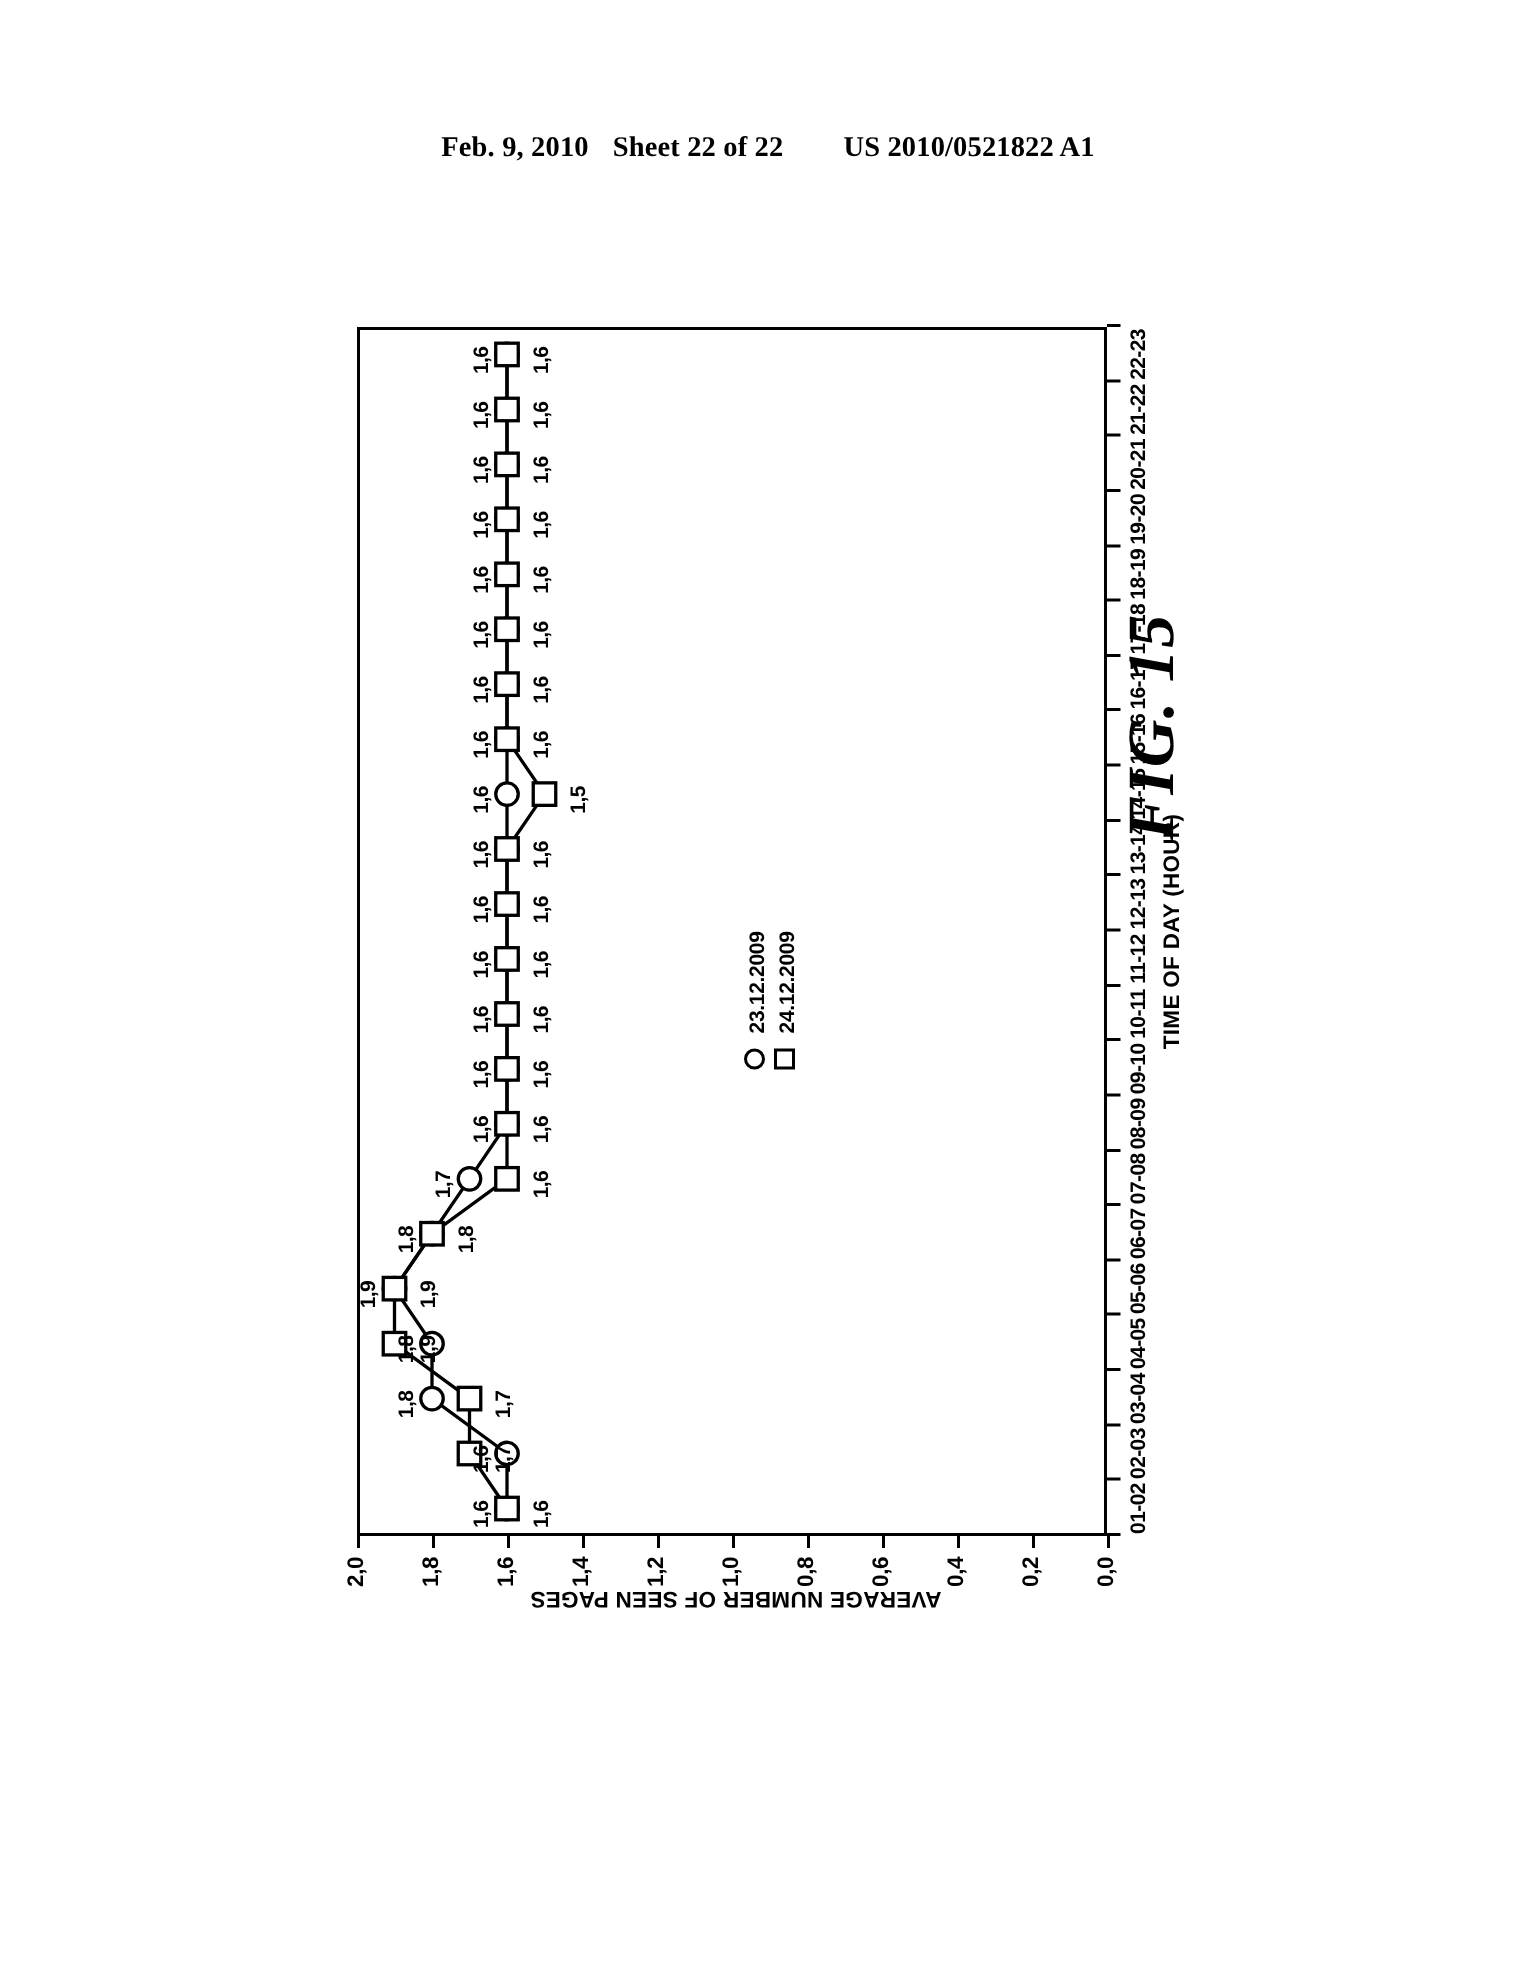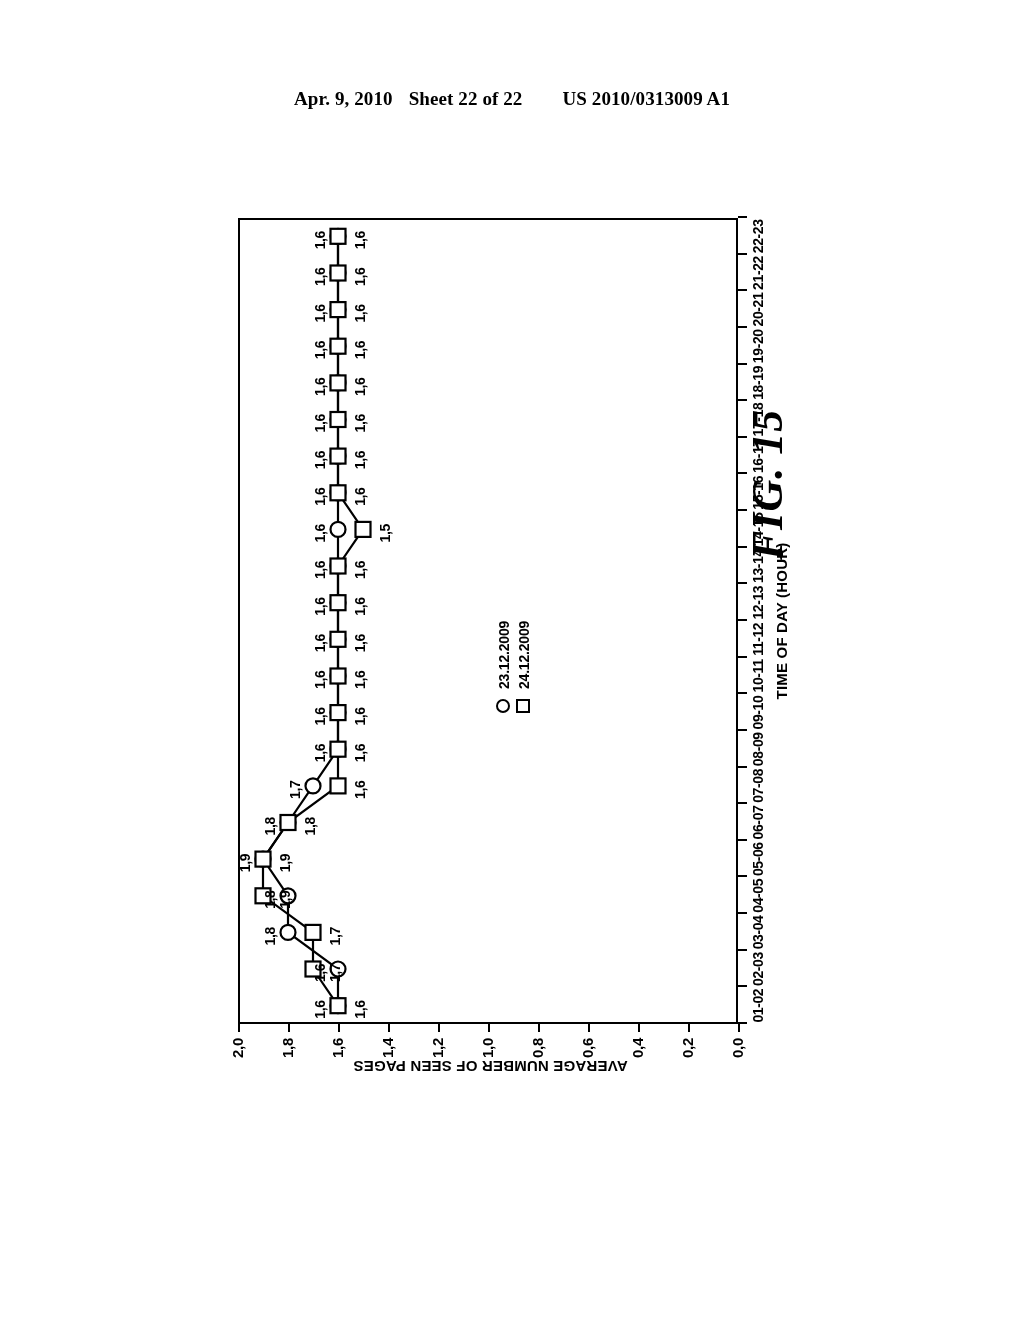--- a/index.html
+++ b/index.html
@@ -213,23 +213,23 @@
     top: 560px;
     transform: rotate(-90deg);
     transform-origin: 0 0;
     white-space: nowrap;
   }
 </style>
 </head>
 <body>
 
 <div id="patent-header">
-  <span class="hdr-date">Apr. 9, 2010</span>
+  <span class="hdr-date">Feb. 9, 2010</span>
   <span class="hdr-sheet">Sheet 22 of 22</span>
-  <span class="hdr-num">US 2010/0313009 A1</span>
+  <span class="hdr-num">US 2010/0521822 A1</span>
 </div>
 
 <div id="figure-area">
 
   <div id="chart-rotator">
     <div id="plot-outer">
 
       <div id="plot-frame"></div>
 
       <div id="y-axis-group">

